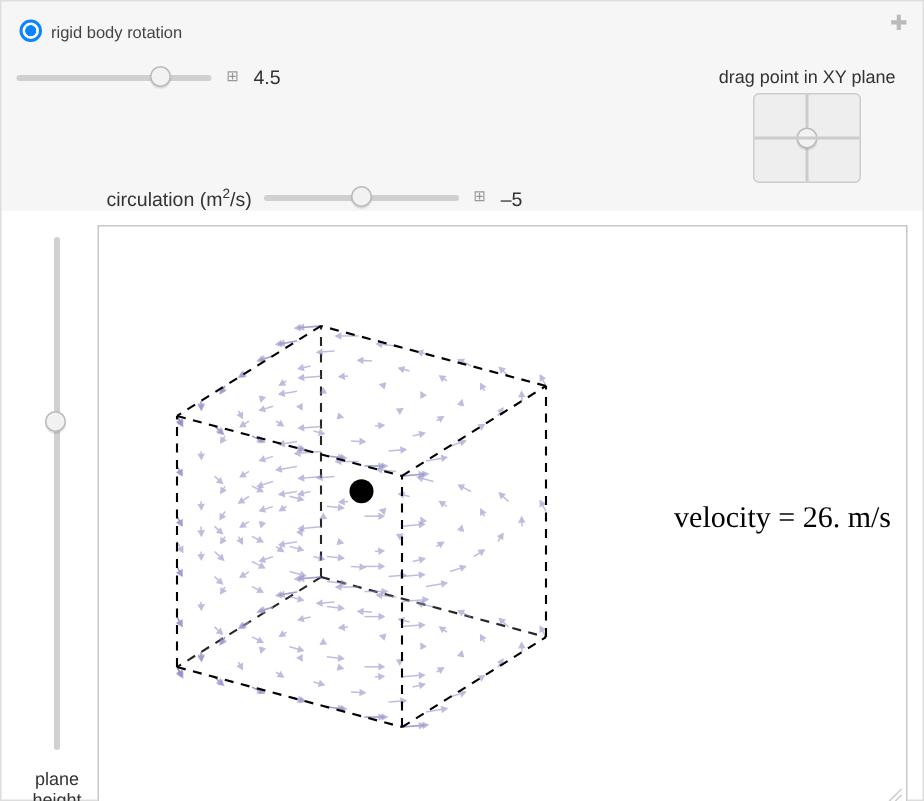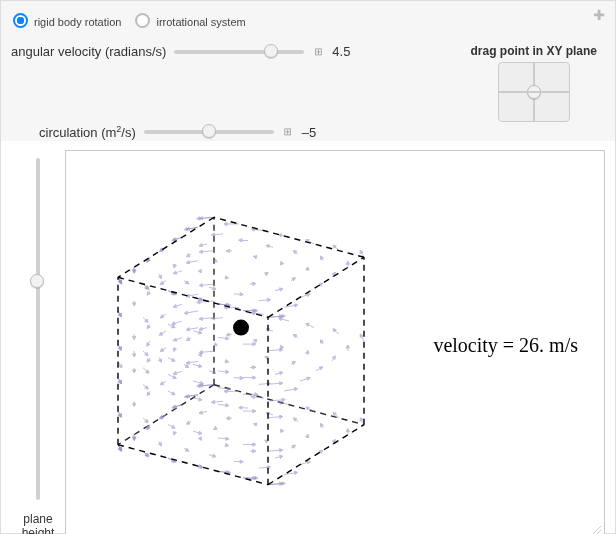--- a/index.html
+++ b/index.html
@@ -61,21 +61,21 @@
   position: absolute; top: -6px;
   transform: translateX(-50%);
   box-shadow: 0 1px 1px rgba(0,0,0,.15);
 }
 .minibtn {
   width: 12px; height: 12px;
   display:inline-flex;align-items:center;justify-content:center;
   color:#999; font-size:10px; line-height:1;
 }
 .valtxt { min-width: 28px; color: #333; font-size: 13px; }
-.locator-wrap { display:flex; flex-direction:column; align-items:center; gap:4px; margin-left:auto; padding-right:8px;font-weight:bold;}
+.locator-wrap { display:flex; flex-direction:column; align-items:center; gap:4px; margin-left:auto; padding-right:8px;}
 .locator-label { font-size: 12px; color:#333; }
 .locator {
   width: 72px; height: 60px;
   background:#eee; border:1px solid #ccc; border-radius:4px;
   position:relative;
 }
 .locator::before, .locator::after {
   content:""; position:absolute; background:#ccc;
 }
 .locator::before { left:50%; top:0; bottom:0; width:2px; transform:translateX(-1px); }
@@ -109,21 +109,21 @@
 .vlab { font-size:12px; color:#333; text-align:center; line-height:1.2; margin-top:4px;}
 .canvas {
   flex:1; background:#fff; border:1px solid #c8c8c8;
   position:relative; overflow:hidden;
 }
 .resize-grip {
   position:absolute; right:2px; bottom:2px;
   width:12px;height:12px; opacity:.5;
 }
 .velocity-text {
-  position:absolute; right:26px; top:47%;
+  position:absolute; right:10px; top:47%;
   font-family: Georgia, 'Times New Roman', serif;
   font-size: 20px; color:#000;text-align:center;
 }
 svg { display:block; }
 .arrow { stroke:#8b88c4; stroke-width:1; fill:#8b88c4; opacity:.55; }
 .cube-edge { stroke:#000; stroke-width:1.4; stroke-dasharray:6 5; fill:none; }
 .cube-edge.back { opacity:.85; }
 .black-dot { fill:#000; }
 </style>
 </head>
@@ -131,46 +131,41 @@
 
 <div class="panel">
 
   <span class="plus-corner">✚</span>
 
   <div class="row radio-row">
     <label class="radio">
       <span class="radio-dot selected"></span>
       <span>rigid body rotation</span>
     </label>
-    <label class="radio">
-      <span class="radio-dot"></span>
-      <span>irrotational system</span>
-    </label>
   </div>
 
   <div class="ctrl-row">
     <div class="slider-block">
-      <span class="slabel">angular velocity (radians/s)</span>
       <div class="track">
         <div class="thumb" style="left:74%"></div>
       </div>
       <span class="minibtn">⊞</span>
       <span class="valtxt">4.5</span>
     </div>
 
     <div class="locator-wrap">
       <span class="locator-label">drag point in XY plane</span>
       <div class="locator">
         <div class="pt"></div>
       </div>
     </div>
   </div>
 
   <div class="ctrl-row" style="padding-top:0">
-    <div class="slider-block" style="margin-left:28px">
+    <div class="slider-block" style="margin-left:60px">
       <span class="slabel">
         <span>circulation (m</span><sup>2</sup><span>/s)</span>
       </span>
       <div class="track">
         <div class="thumb" style="left:50%"></div>
       </div>
       <span class="minibtn">⊞</span>
       <span class="valtxt">–5</span>
     </div>
   </div>

